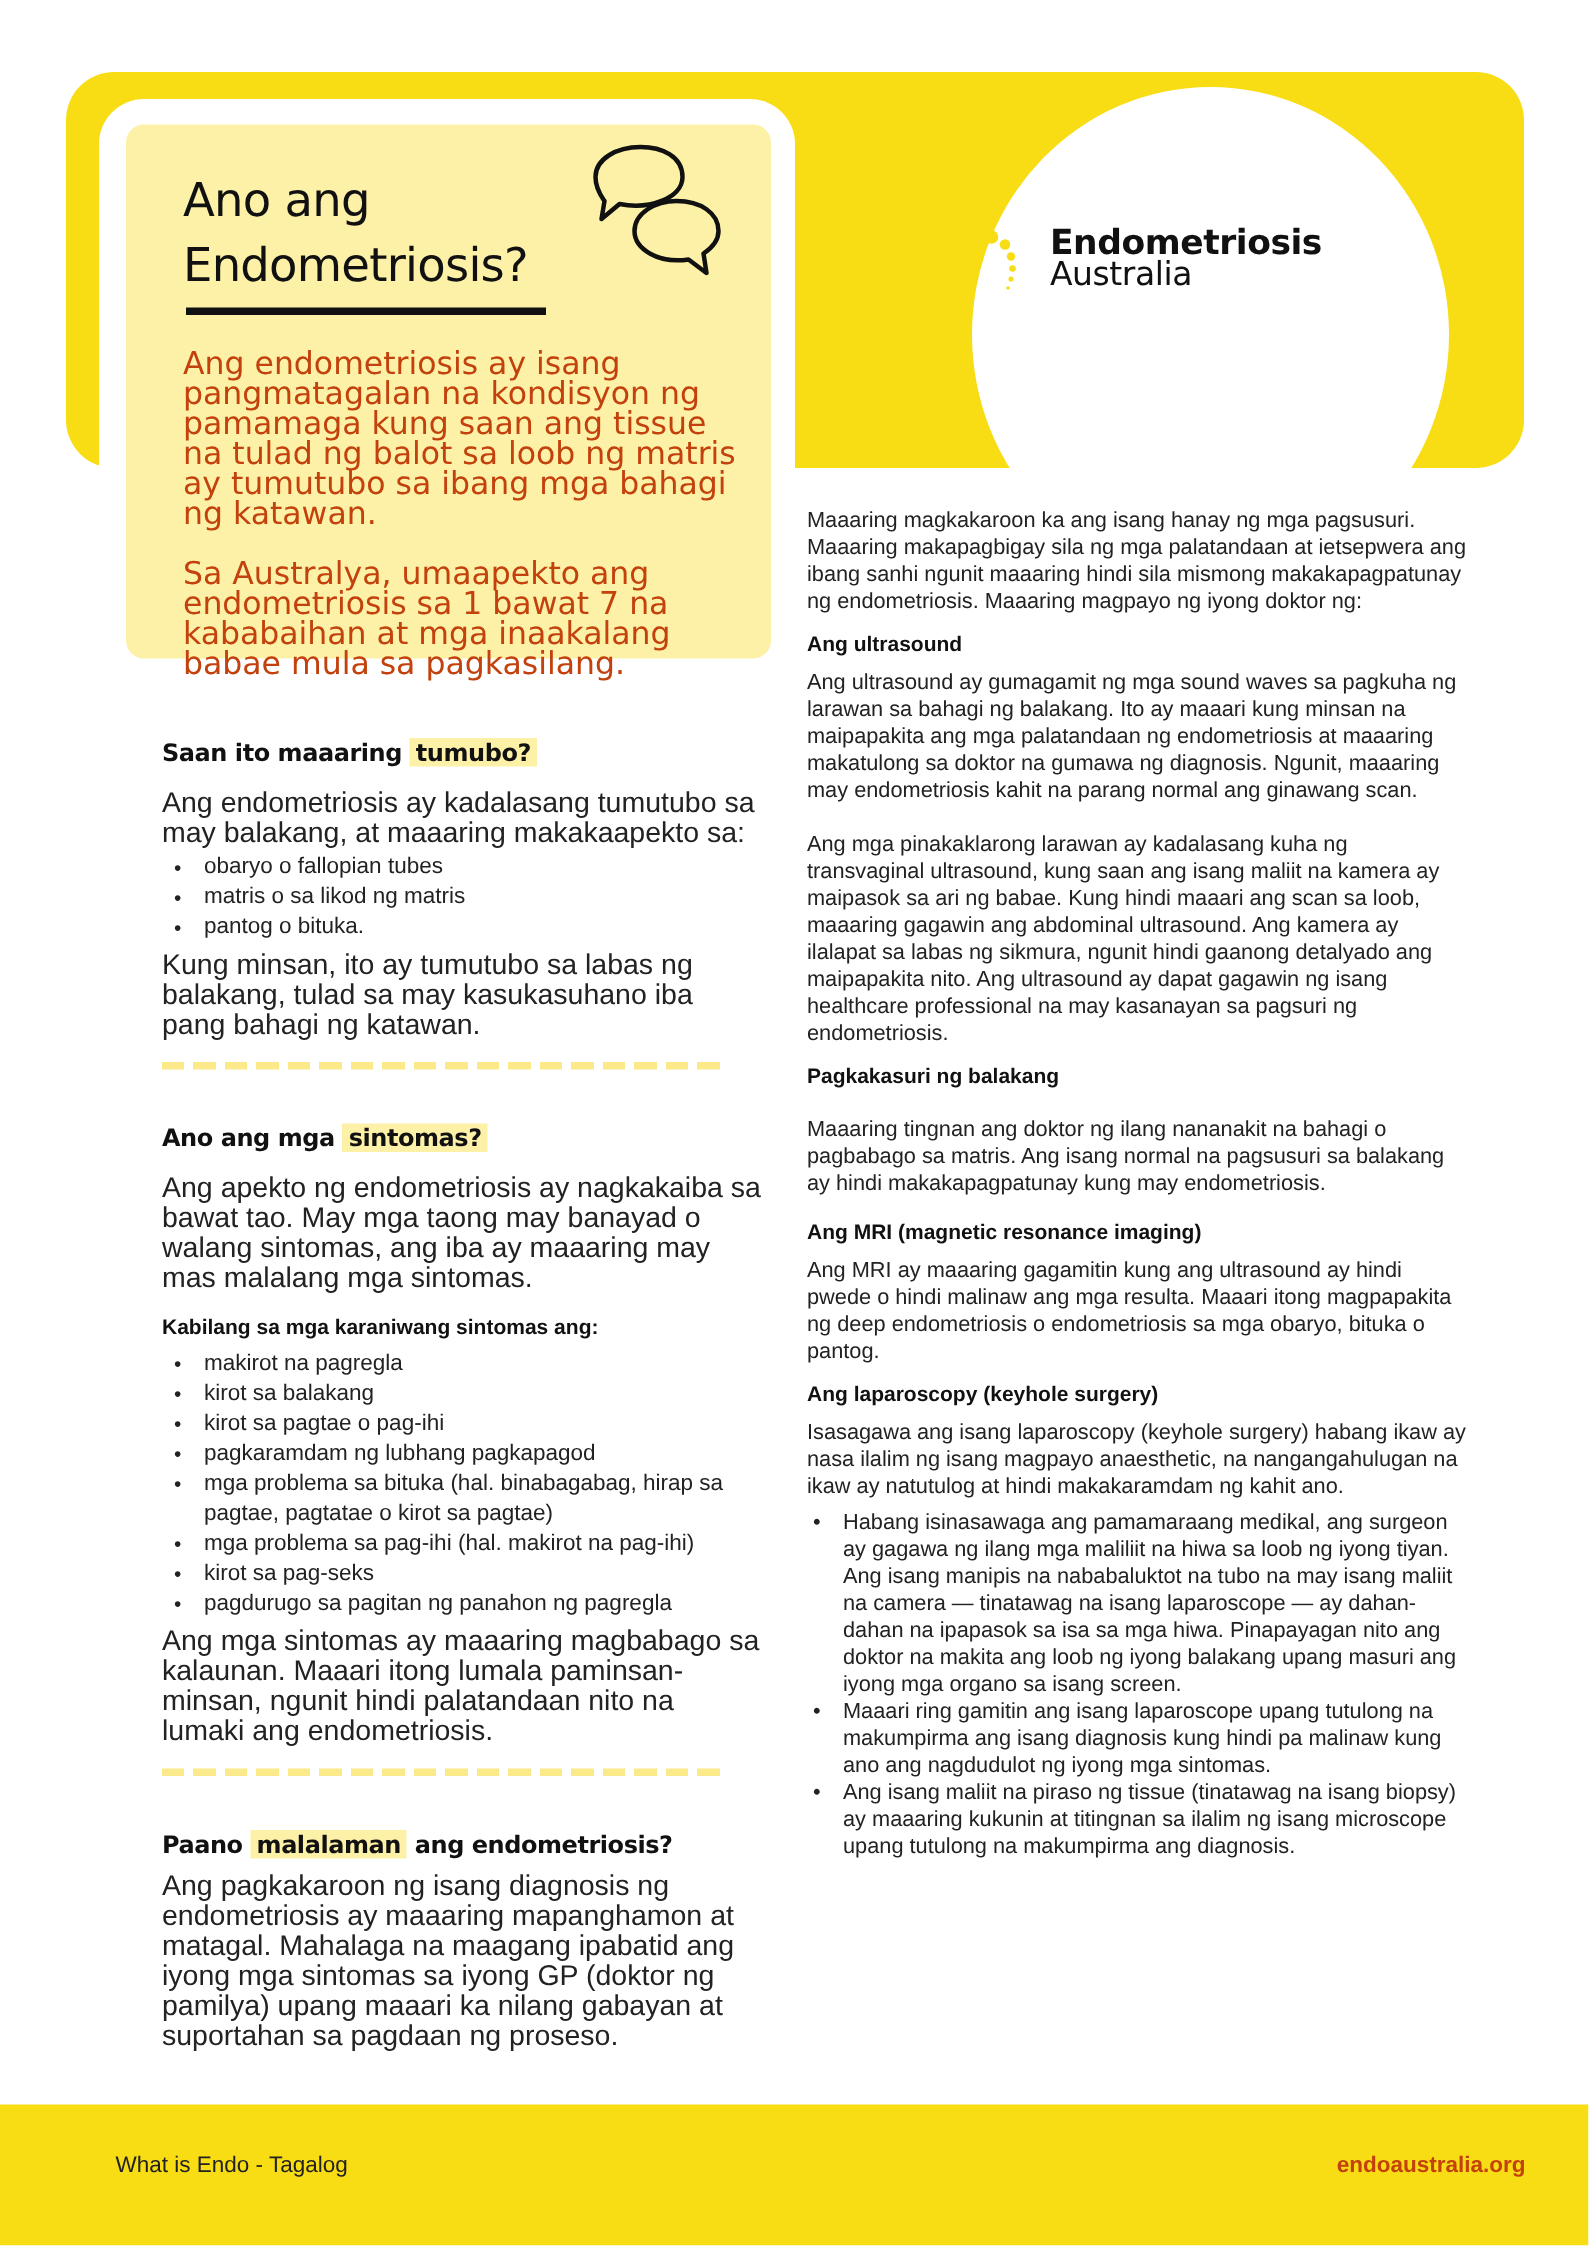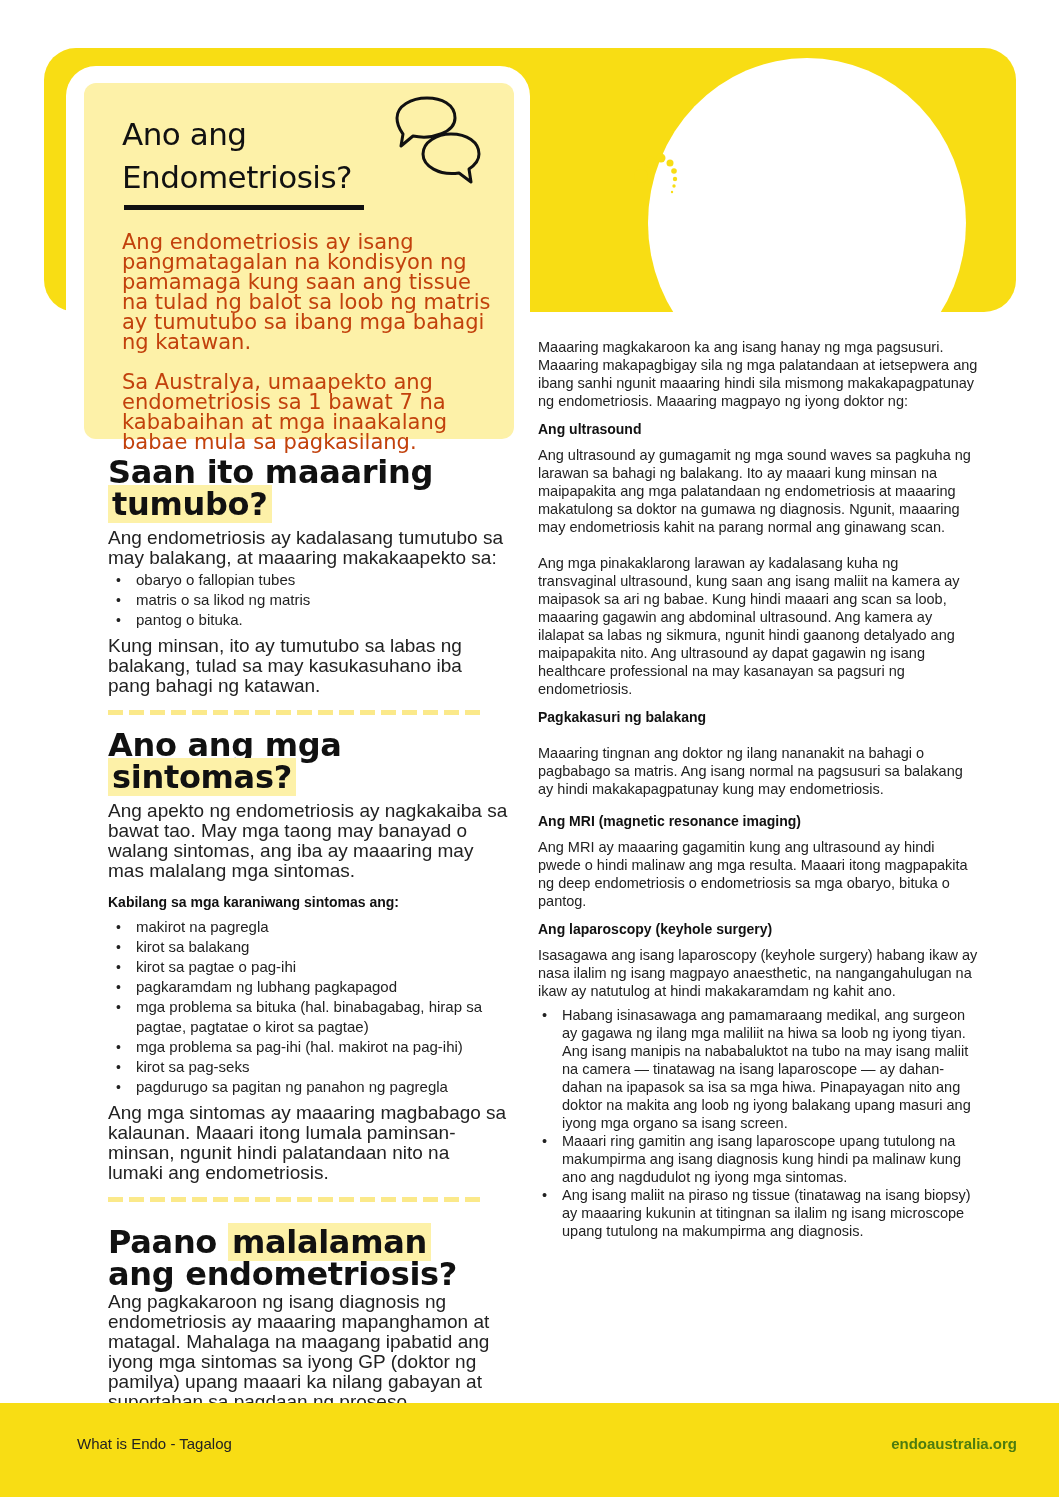--- a/index.html
+++ b/index.html
@@ -39,22 +39,22 @@
 
   .logo { position: absolute; left: 632px; top: 150px; display: flex; align-items: center; }
   .logo-dots { width: 56px; height: 46px; }
   .logo-text { margin-left: 12px; line-height: 22px; }
   .logo-line1 { font-family: "DejaVu Sans", sans-serif; font-weight: bold; font-size: 23px; color: #111; letter-spacing: -0.3px; }
   .logo-line2 { font-family: "DejaVu Sans", sans-serif; font-size: 22px; color: #111; letter-spacing: -0.3px; }
 
   
   .left-col { position: absolute; left: 108px; top: 456px; width: 400px; }
   .sec-heading {
-    font-family: "DejaVu Sans", sans-serif; font-weight: bold; font-size: 32px;
-    line-height: 32px; color: #111; letter-spacing: -0.3px;
+    font-family: "DejaVu Sans", sans-serif; font-weight: bold; font-size: 16px;
+    line-height: 32px; color: #111; letter-spacing: -0.3px; margin-top: 30px;
   }
   .hl { background: #fdf1a8; padding: 0 4px; }
   .body-text { font-size: 19px; line-height: 20px; color: #222; }
   .bullets { list-style: none; margin: 2px 0 6px 6px; }
   .bullets li { position: relative; padding-left: 22px; font-size: 15px; line-height: 20px; color: #222; }
   .bullets li::before { content: "\2022"; position: absolute; left: 2px; top: 0; font-size: 14px; }
   .sub-bold { font-weight: bold; font-size: 14px; line-height: 18px; color: #111; margin: 12px 0 6px; }
   .dash-divider {
     height: 5px; width: 376px; margin: 14px 0 14px 0;
     background-image: repeating-linear-gradient(90deg, #fbe98a 0 15px, transparent 15px 21px);
@@ -67,21 +67,21 @@
   .r-bullets { list-style: none; margin: 6px 0 0 2px; }
   .r-bullets li { position: relative; padding-left: 22px; font-size: 14.5px; line-height: 18px; color: #222; }
   .r-bullets li::before { content: "\2022"; position: absolute; left: 2px; top: 0; }
 
   
   .footer {
     position: absolute; left: 0; top: 1403px; width: 1059px; height: 94px;
     background: #f8dd14;
   }
   .footer-left { position: absolute; left: 77px; top: 32px; font-size: 15px; color: #222; }
-  .footer-right { position: absolute; right: 42px; top: 32px; font-size: 15px; font-weight: bold; color: #4d7c0f; }
+  .footer-right { position: absolute; right: 42px; top: 32px; font-size: 15px; font-weight: bold; color: #c2410c; }
 </style>
 </head>
 <body>
 
 <div class="hero-band">
   <div class="hero-circle"></div>
 </div>
 <div class="hero-white-left"></div>
 
 <div class="intro-card">
@@ -103,20 +103,24 @@
   <svg class="logo-dots" viewBox="0 0 56 46">
     <circle cx="9" cy="26" r="7" fill="#f8dd14"></circle>
     <circle cx="18" cy="12" r="5.5" fill="#f8dd14"></circle>
     <circle cx="29" cy="8" r="4.5" fill="#f8dd14"></circle>
     <circle cx="38" cy="13" r="3.5" fill="#f8dd14"></circle>
     <circle cx="42" cy="21" r="2.8" fill="#f8dd14"></circle>
     <circle cx="43" cy="29" r="2.2" fill="#f8dd14"></circle>
     <circle cx="42" cy="36" r="1.7" fill="#f8dd14"></circle>
     <circle cx="40" cy="42" r="1.2" fill="#f8dd14"></circle>
   </svg>
+  <div class="logo-text">
+    <div class="logo-line1">Endometriosis</div>
+    <div class="logo-line2">Australia</div>
+  </div>
 </div>
 
 <div class="left-col">
   <section>
     <h2 class="sec-heading"><span>Saan ito maaaring </span><span class="hl">tumubo?</span></h2>
     <p class="body-text" style="margin-top:8px">Ang endometriosis ay kadalasang tumutubo sa may balakang, at maaaring makakaapekto sa:</p>
     <ul class="bullets">
       <li>obaryo o fallopian tubes</li>
       <li>matris o sa likod ng matris</li>
       <li>pantog o bituka.</li>

